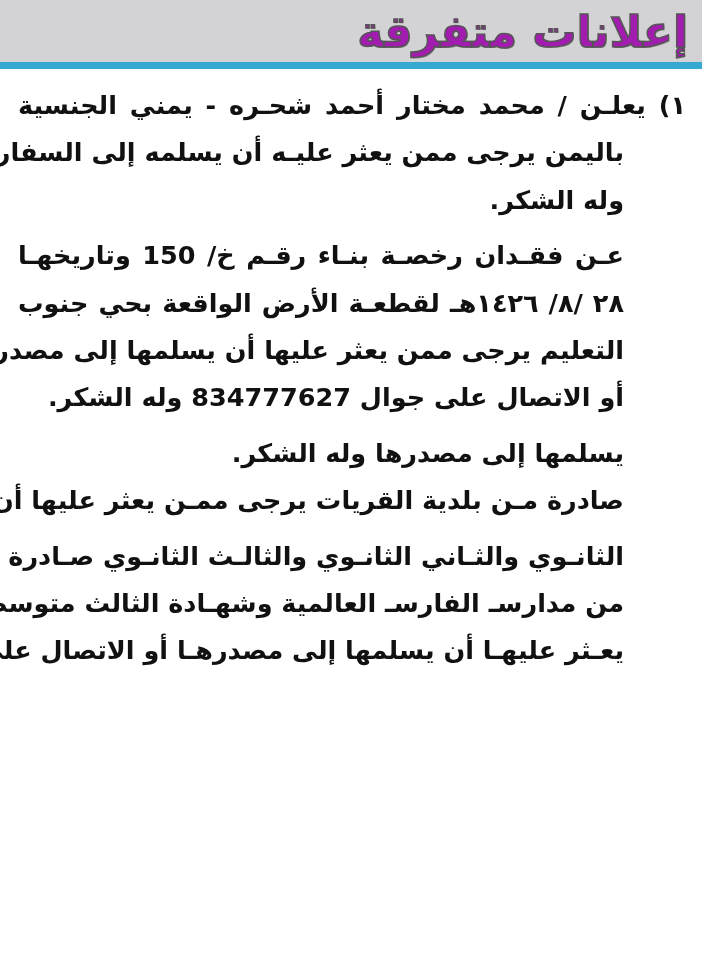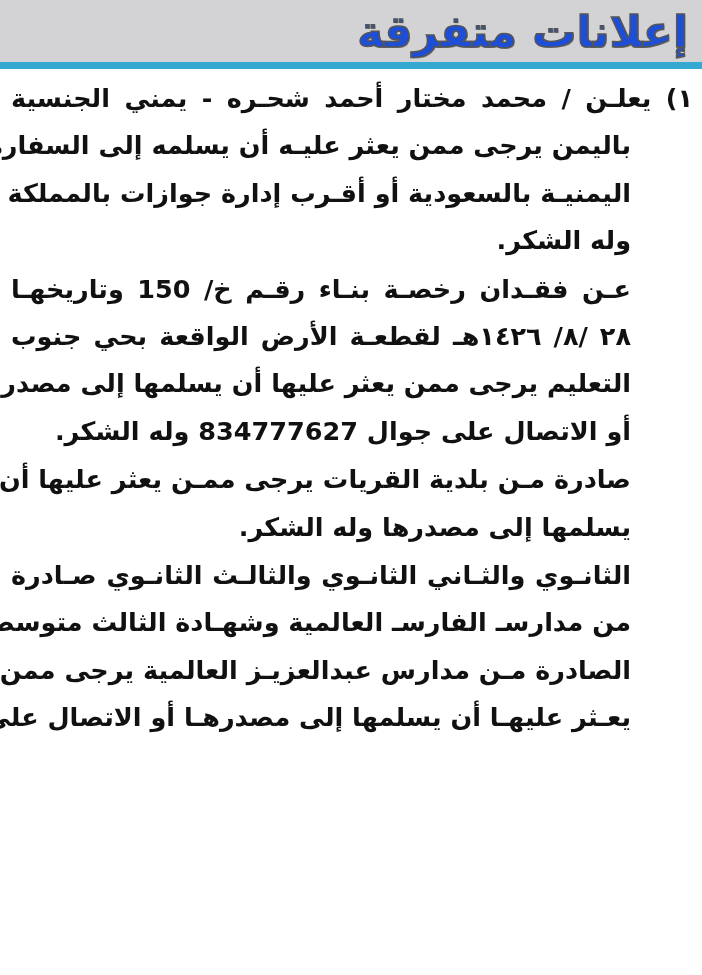--- a/index.html
+++ b/index.html
@@ -9,64 +9,62 @@
     background: #d3d3d5;
   }
   .header-stripe {
     position: absolute; left: 0; top: 62px; width: 702px; height: 7px;
     background: #36a9d3;
   }
   .header-title {
     position: absolute; right: 14px; top: 2px;
     font-family: "DejaVu Sans", sans-serif; font-weight: bold;
     font-size: 44px; line-height: 60px; direction: rtl;
-    color: #1d4ed8;
+    color: #a21caf;
     -webkit-text-stroke: 1.5px #555555;
     text-shadow: 1px 1px 0 #888888;
     letter-spacing: 0;
   }
   .content {
     position: absolute; left: 10px; top: 74px; width: 684px;
     direction: rtl; text-align: right;
     font-family: "DejaVu Sans", sans-serif; font-weight: bold;
     font-size: 25.5px; color: #111111;
   }
-  .ad { margin: 1px; }
+  .ad { margin: 8px; }
   .line {
     display: block; height: 47.4px; line-height: 47.4px;
     white-space: nowrap; text-align: justify; text-align-last: justify;
   }
   .line.indent { padding-right: 62px; }
   .line.last { text-align-last: right; }
 </style>
 </head>
 <body>
 
 <div class="header">
   <div class="header-title">إعلانات متفرقة</div>
 </div>
 <div class="header-stripe"></div>
 
 <div class="content">
   <div class="ad">
     <span class="line">١) يعلـن / محمد مختار أحمد شحـره - يمني الجنسية</span>
     <span class="line indent">باليمن يرجى ممن يعثر عليـه أن يسلمه إلى السفارة</span>
-    <span class="line indent">اليمنيـة بالسعودية أو أقـرب إدارة جوازات بالمملكة</span>
     <span class="line indent last">وله الشكر.</span>
   </div>
   <div class="ad">
     <span class="line indent">عـن فقـدان رخصـة بنـاء رقـم خ/ 150 وتاريخهـا</span>
     <span class="line indent">٢٨ /٨/ ١٤٢٦هـ لقطعـة الأرض الواقعة بحي جنوب</span>
     <span class="line indent">التعليم يرجى ممن يعثر عليها أن يسلمها إلى مصدرها</span>
     <span class="line indent last">أو الاتصال على جوال 834777627 وله الشكر.</span>
   </div>
   <div class="ad">
+    <span class="line indent last">يسلمها إلى مصدرها وله الشكر.</span>
     <span class="line indent">صادرة مـن بلدية القريات يرجى ممـن يعثر عليها أن</span>
-    <span class="line indent last">يسلمها إلى مصدرها وله الشكر.</span>
   </div>
   <div class="ad">
     <span class="line indent">الثانـوي والثـاني الثانـوي والثالـث الثانـوي صـادرة</span>
     <span class="line indent">من مدارسـ الفارسـ العالمية وشهـادة الثالث متوسط</span>
-    <span class="line indent">الصادرة مـن مدارس عبدالعزيـز العالمية يرجى ممن</span>
     <span class="line indent">يعـثر عليهـا أن يسلمها إلى مصدرهـا أو الاتصال على</span>
 
   </div>
 </div>
 
 </body></html>

